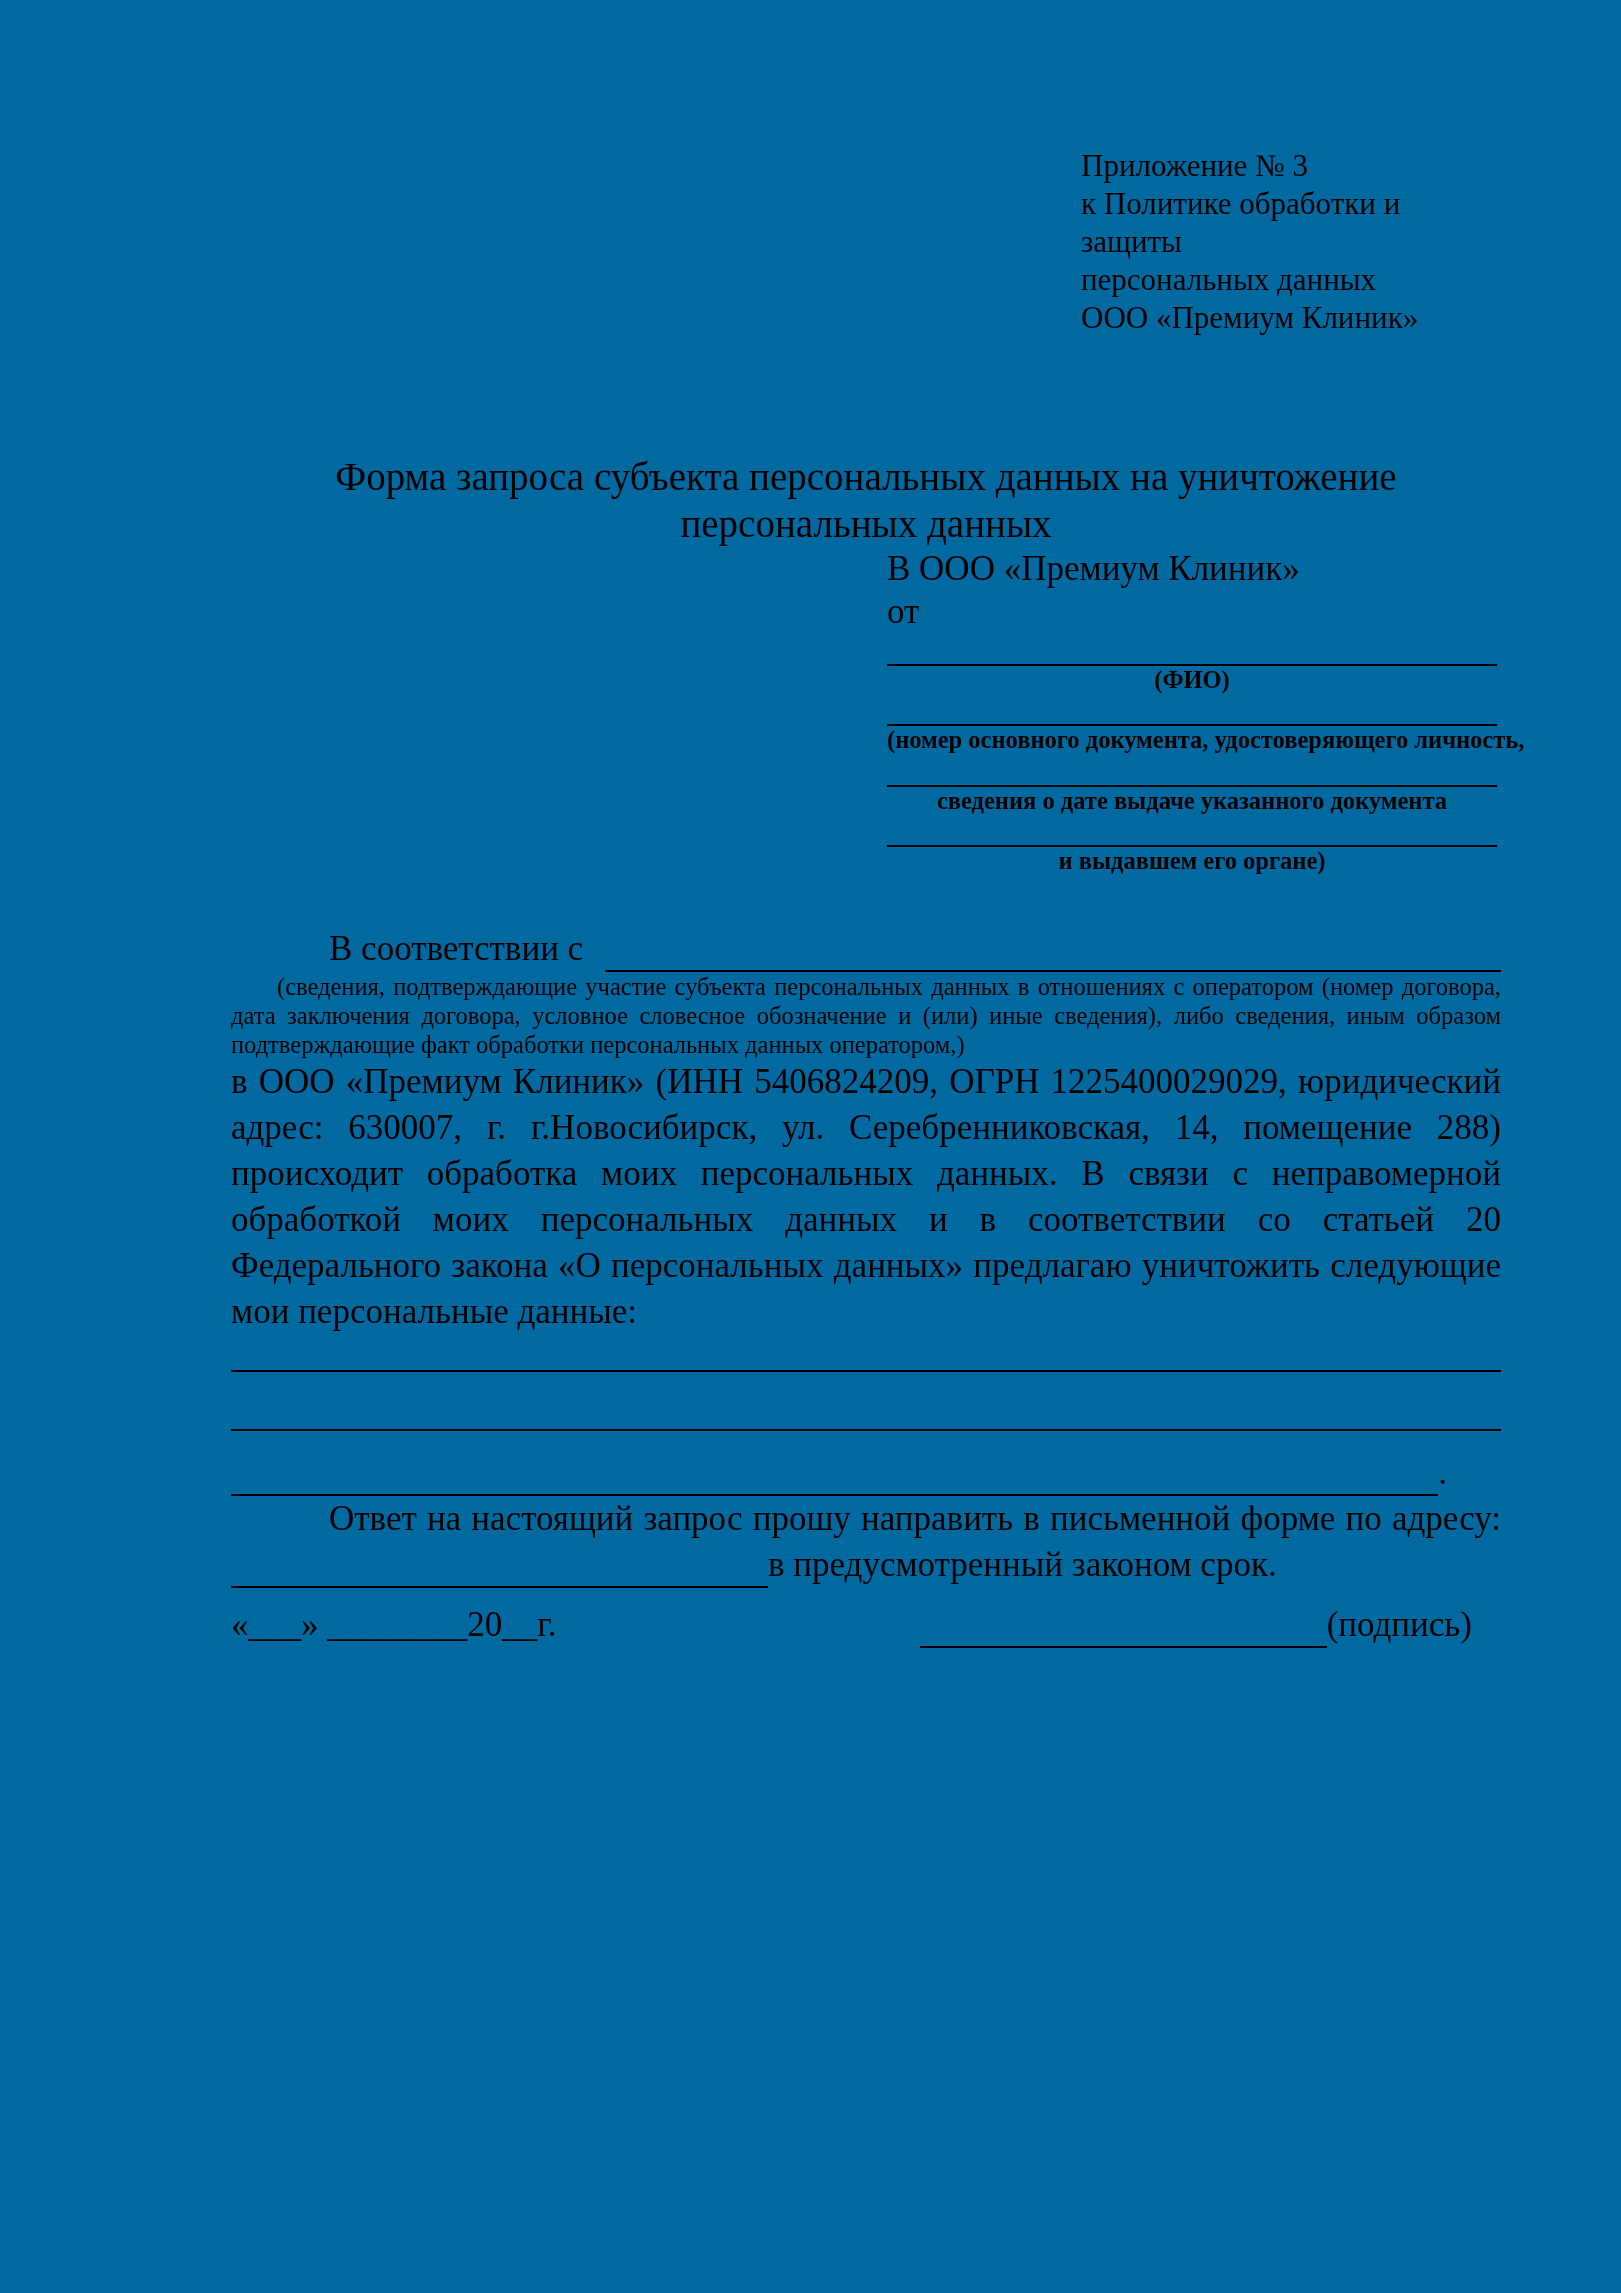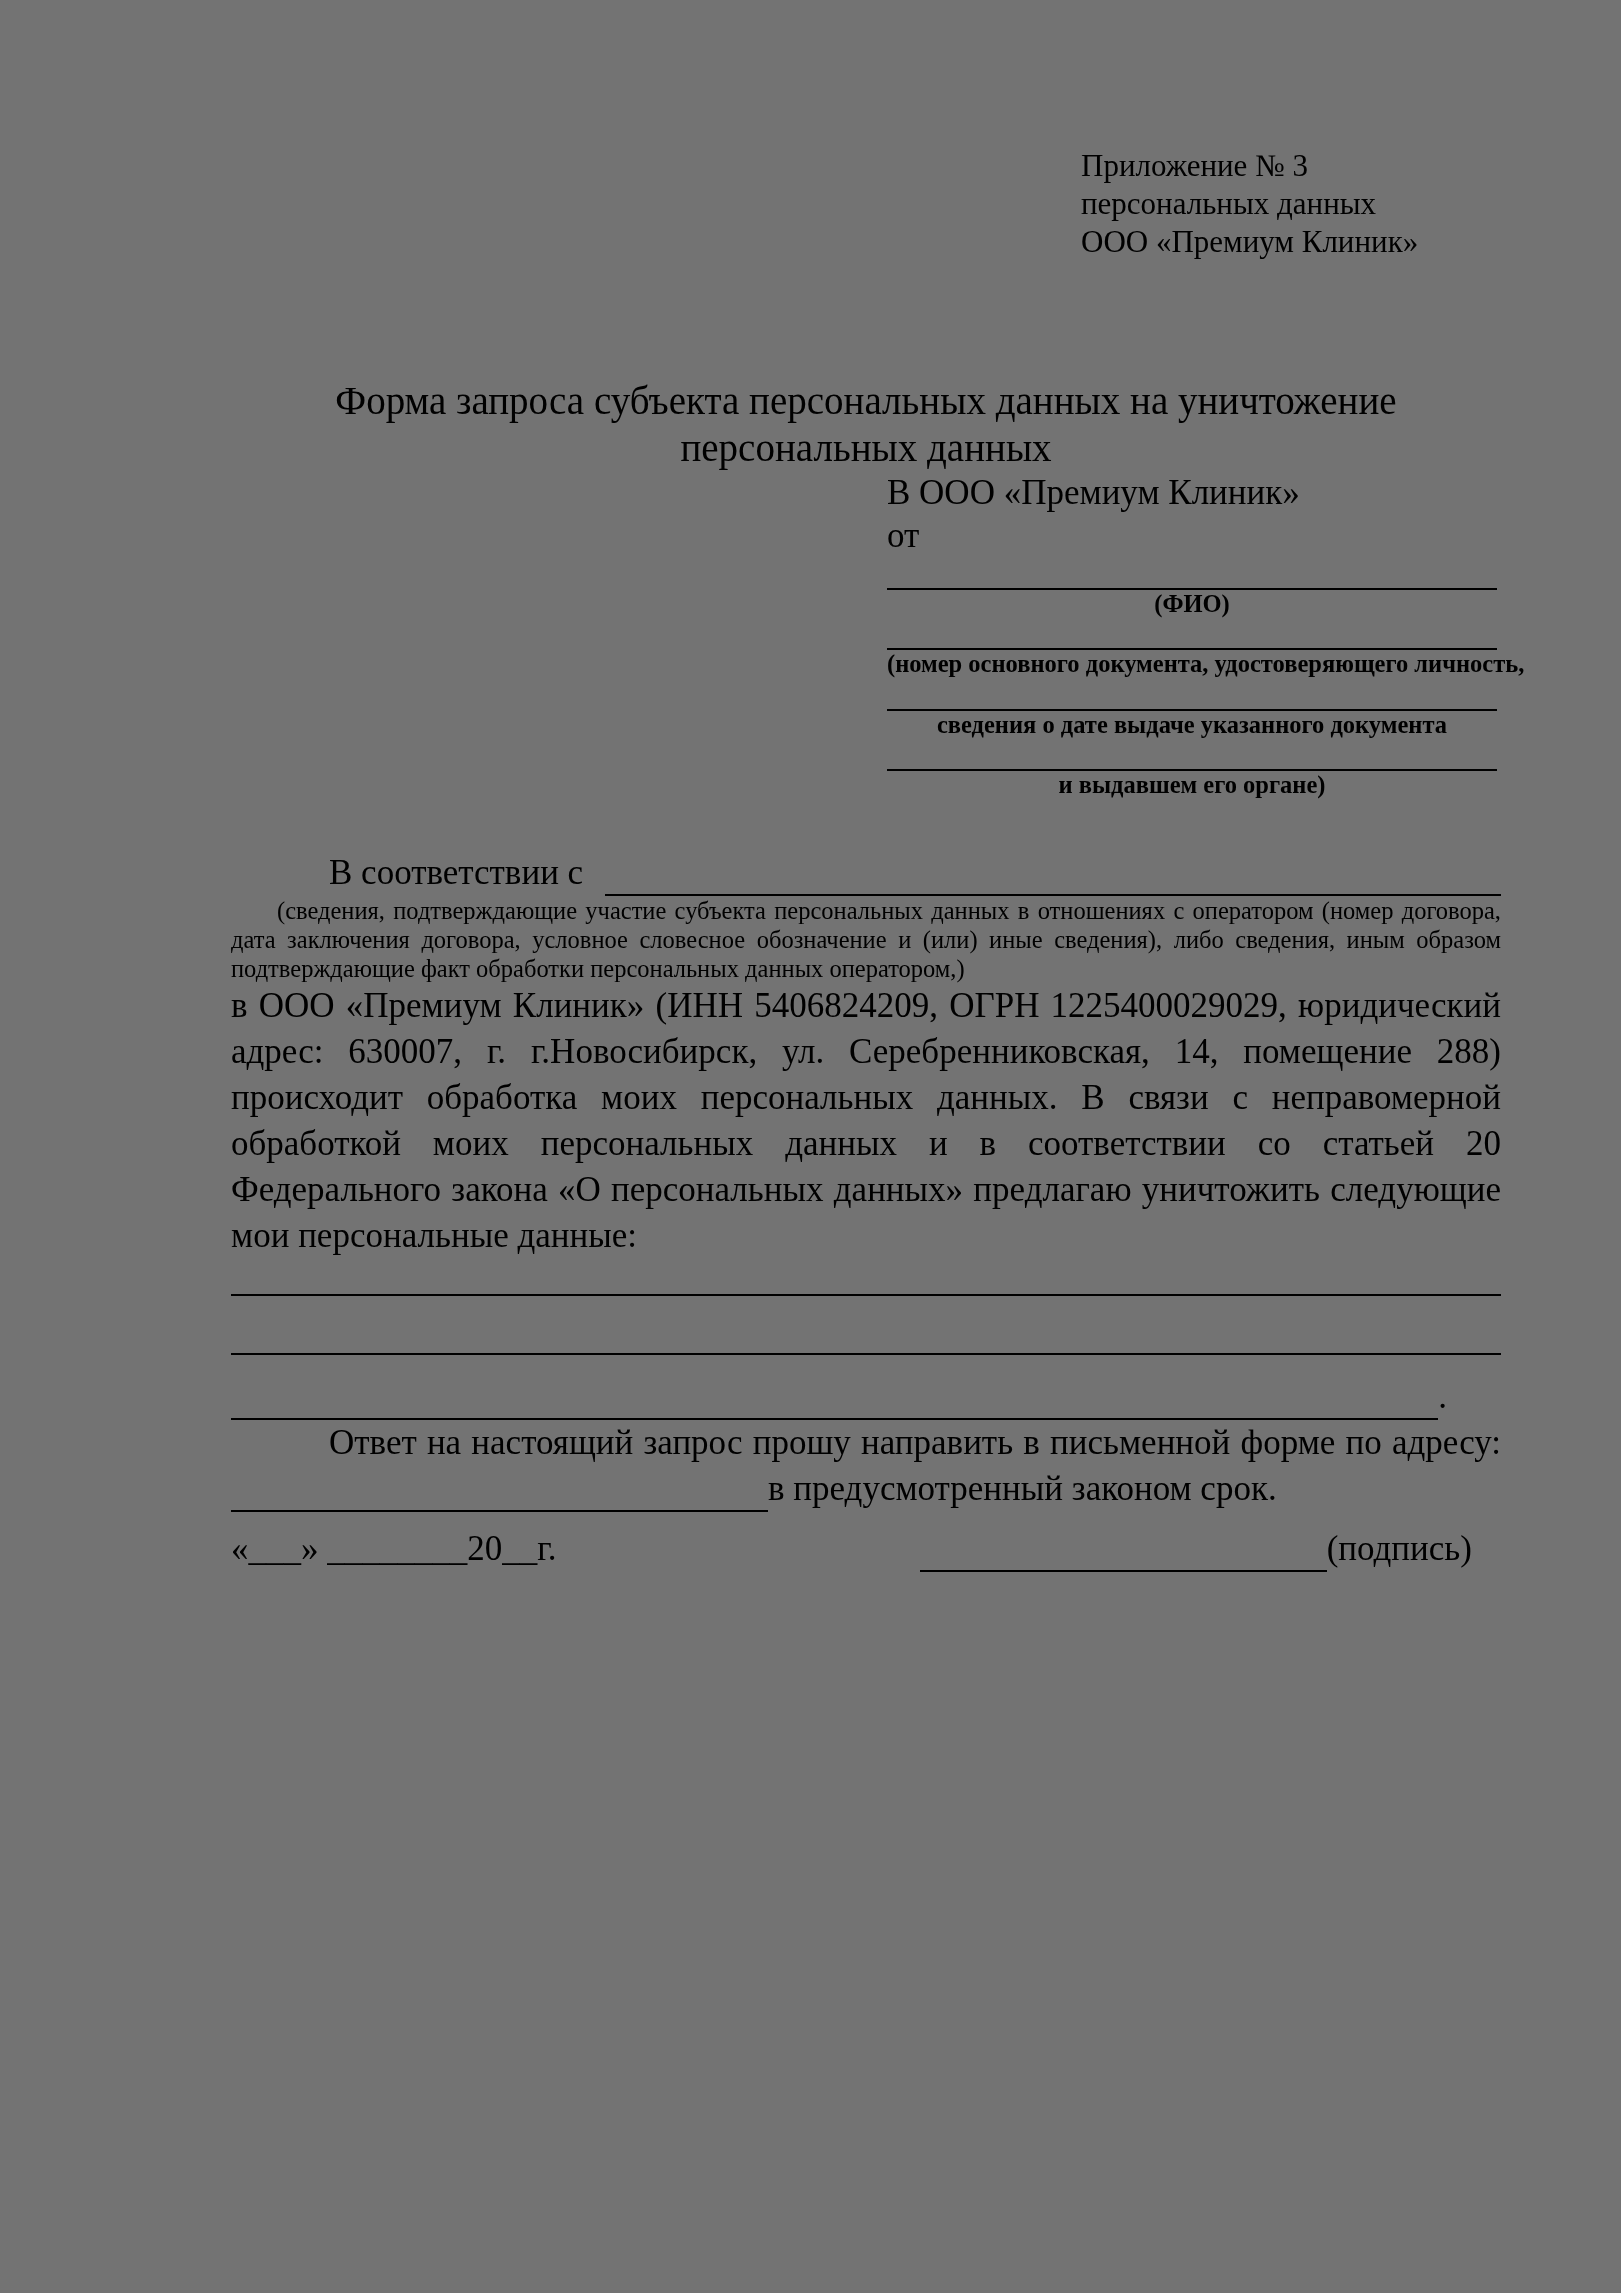--- a/index.html
+++ b/index.html
@@ -1,20 +1,20 @@
 <!DOCTYPE html>
 <html><head>
 <meta charset="utf-8">
 <style>
   * { box-sizing: border-box; }
   html, body { margin: 0; padding: 0; background: #ffffff; }
   .page {
     position: relative;
     width: 1621px; height: 2294px;
-    background: #737373; color: #000;
+    background: #0369a1; color: #000;
     font-family: "Liberation Serif", "DejaVu Serif", serif;
     font-size: 35px; line-height: 46px;
     padding: 147px 120px 0 231px;
     overflow: hidden;
   }
   
   .hdr { margin-left: 850px; font-size: 31px; line-height: 38px; }
   
   .title {
     margin: 116px auto 0; max-width: 1225px;
@@ -50,20 +50,21 @@
   .sig { display: flex; align-items: stretch; margin-right: 29px; }
   .sig .ul { width: 407px; border-bottom: 2px solid #000; }
 </style>
 </head>
 <body>
 
 <div class="page">
 
   <div class="hdr">
     <div>Приложение № 3</div>
+    <div>к Политике обработки и защиты</div>
     <div>персональных данных</div>
     <div>ООО «Премиум Клиник»</div>
   </div>
 
   <div class="title">Форма запроса субъекта персональных данных на уничтожение персональных данных</div>
 
   <div class="addr">
     <div>В ООО «Премиум Клиник»</div>
     <div>от</div>
 

